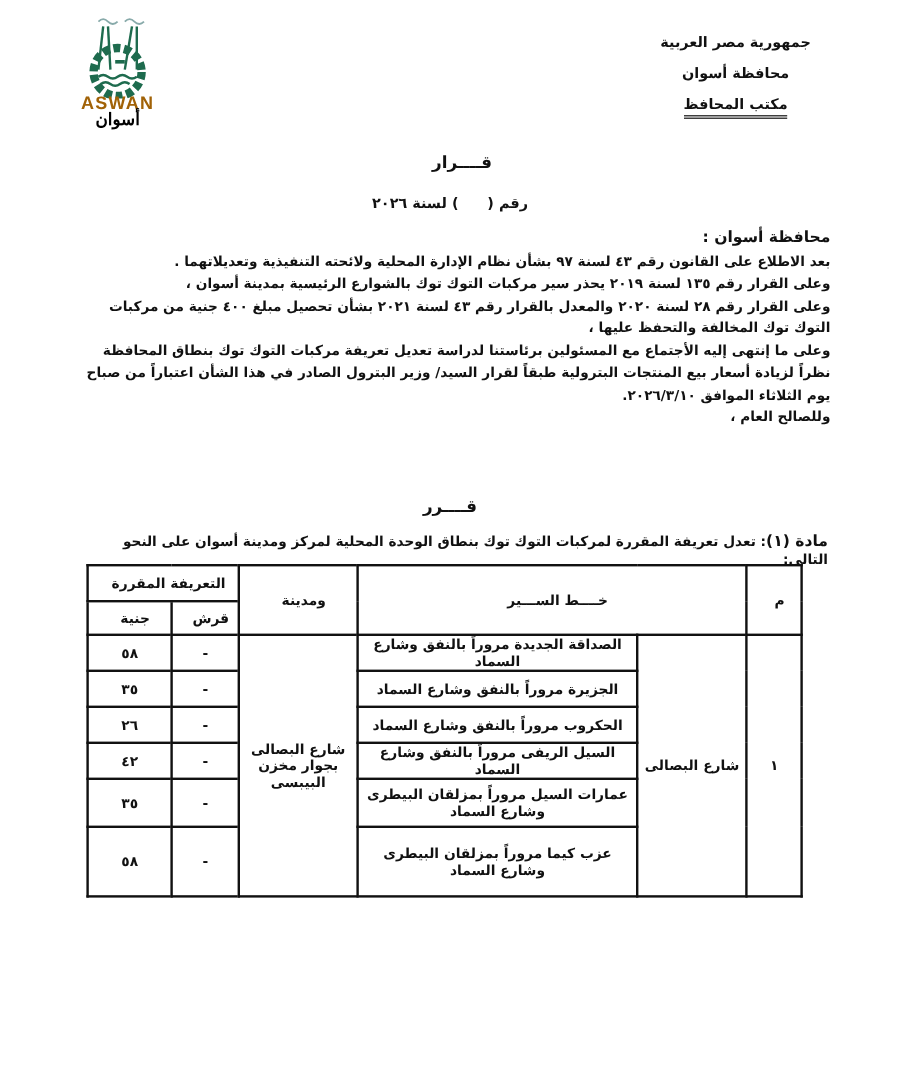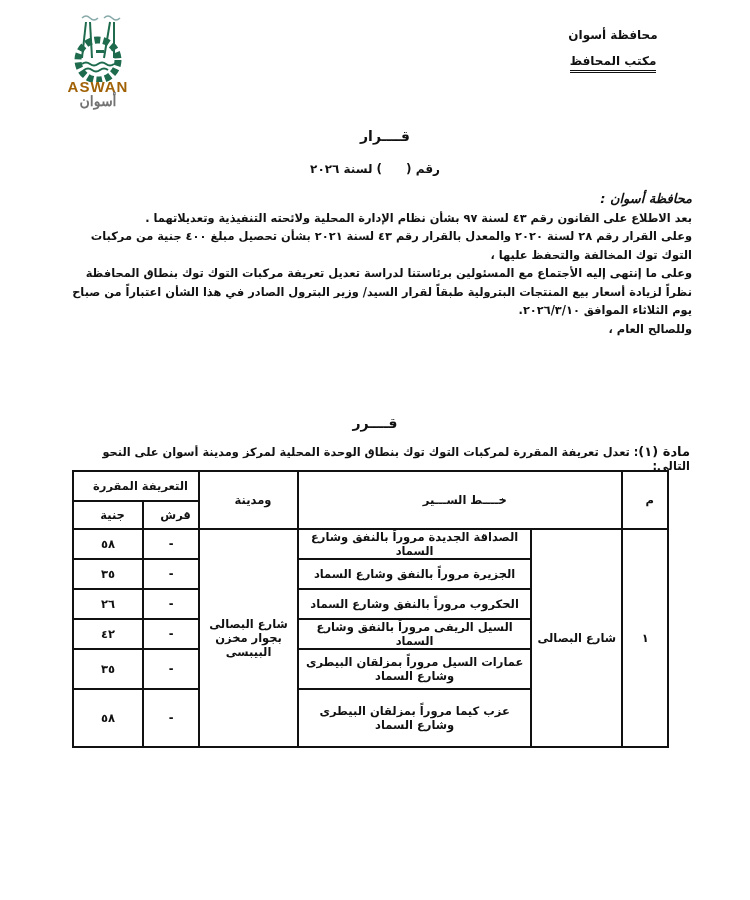--- a/index.html
+++ b/index.html
@@ -1,28 +1,28 @@
 <!DOCTYPE html>
 <html><head>
 <meta charset="utf-8">
 <style>
   html,body{margin:0;padding:0;background:#fff;}
   body{width:750px;height:900px;position:relative;overflow:hidden;font-family:"DejaVu Sans","Liberation Sans",sans-serif;color:#111;}
   .logo{position:absolute;left:52px;top:12px;width:92px;height:96px;}
   .logo svg{width:92px;height:70px;display:block;}
   .logo .en{font-family:"Liberation Sans",sans-serif;font-weight:bold;color:#a16207;font-size:15px;text-align:center;letter-spacing:1px;margin-top:-2px;line-height:14px;}
-  .logo .ar{font-family:Liberation Sans, sans-serif;font-weight:bold;color:#737373;font-size:14px;text-align:center;line-height:14px;}
+  .logo .ar{font-family:Liberation Serif, serif;font-weight:bold;color:#000000;font-size:14px;text-align:center;line-height:14px;}
   .hdr{position:absolute;right:52px;top:22px;width:170px;direction:rtl;text-align:left;}
   .hdr div{font-weight:bold;font-size:12px;line-height:26px;text-align:center;}
   .hdr .u{display:inline-block;border-bottom:3px double #111;line-height:18px;}
   .title{position:absolute;left:0;right:0;top:128px;text-align:center;font-weight:bold;font-size:14px;direction:rtl;padding-left:20px;}
   .num{position:absolute;left:0;right:0;top:162px;text-align:center;font-weight:bold;font-size:12px;direction:rtl;}
   .num .blank{display:inline-block;width:24px;}
   .body{position:absolute;left:70px;right:58px;top:190px;direction:rtl;text-align:right;font-size:11.4px;font-weight:bold;line-height:18.5px;}
-  .body .gov{font-size:13px;font-style:italic;}
+  .body .gov{font-size:13px;}
   .body p{margin:0;}
   .qrr{position:absolute;left:0;right:0;top:415px;text-align:center;font-weight:bold;font-size:14px;direction:rtl;}
   .art{position:absolute;left:70px;right:60px;top:444px;direction:rtl;text-align:right;font-size:11.4px;font-weight:bold;}
   .art b{font-size:13px;}
   table{position:absolute;left:72px;top:470px;width:597px;border-collapse:collapse;direction:rtl;font-size:11.5px;font-weight:bold;}
   td,th{border:2px solid #111;text-align:center;vertical-align:middle;padding:0 4px;font-weight:bold;}
   th{font-weight:bold;padding-left:13px;}
   .c-m{width:30px;}
   .c-st{width:88px;}
   .c-route{width:255px;}
@@ -44,32 +44,34 @@
     <circle cx="46" cy="48" r="20" fill="none" stroke="#1e6b4e" stroke-width="7" stroke-dasharray="6 3"></circle>
     <path d="M30 52 q4 -3 8 0 q4 3 8 0 q4 -3 8 0 q4 3 8 0" stroke="#1e6b4e" stroke-width="2" fill="none"></path>
     <path d="M32 58 q4 -3 8 0 q4 3 8 0 q4 -3 8 0" stroke="#1e6b4e" stroke-width="2" fill="none"></path>
     <rect x="44" y="38" width="8" height="3" fill="#1e6b4e"></rect>
   </svg>
   <div class="en">ASWAN</div>
   <div class="ar">أسوان</div>
 </div>
 
 <div class="hdr">
+  <div>جمهورية مصر العربية</div>
   <div>محافظة أسوان</div>
   <div><span class="u">مكتب المحافظ</span></div>
 </div>
 
 <div class="title">قــــرار</div>
 <div class="num">
   <span>رقم (</span><span class="blank"></span><span>) لسنة ٢٠٢٦</span>
 </div>
 
 <div class="body">
   <p class="gov">محافظة أسوان :</p>
   <p>بعد الاطلاع على القانون رقم ٤٣ لسنة ٩٧ بشأن نظام الإدارة المحلية ولائحته التنفيذية وتعديلاتهما .</p>
+  <p>وعلى القرار رقم ١٣٥ لسنة ٢٠١٩ يحذر سير مركبات التوك توك بالشوارع الرئيسية بمدينة أسوان ،</p>
   <p>وعلى القرار رقم ٢٨ لسنة ٢٠٢٠ والمعدل بالقرار رقم ٤٣ لسنة ٢٠٢١ بشأن تحصيل مبلغ ٤٠٠ جنية من مركبات التوك توك المخالفة والتحفظ عليها ،</p>
   <p>وعلى ما إنتهى إليه الأجتماع مع المسئولين برئاستنا لدراسة تعديل تعريفة مركبات التوك توك بنطاق المحافظة نظراً لزيادة أسعار بيع المنتجات البترولية طبقاً لقرار السيد/ وزير البترول الصادر في هذا الشأن اعتباراً من صباح يوم الثلاثاء الموافق ٢٠٢٦/٣/١٠.</p>
   <p>وللصالح العام ،</p>
 </div>
 
 <div class="qrr">قــــرر</div>
 
 <div class="art">
   <b>مادة (١)</b><span>: تعدل تعريفة المقررة لمركبات التوك توك بنطاق الوحدة المحلية لمركز ومدينة أسوان على النحو التالى:</span>
 </div>

